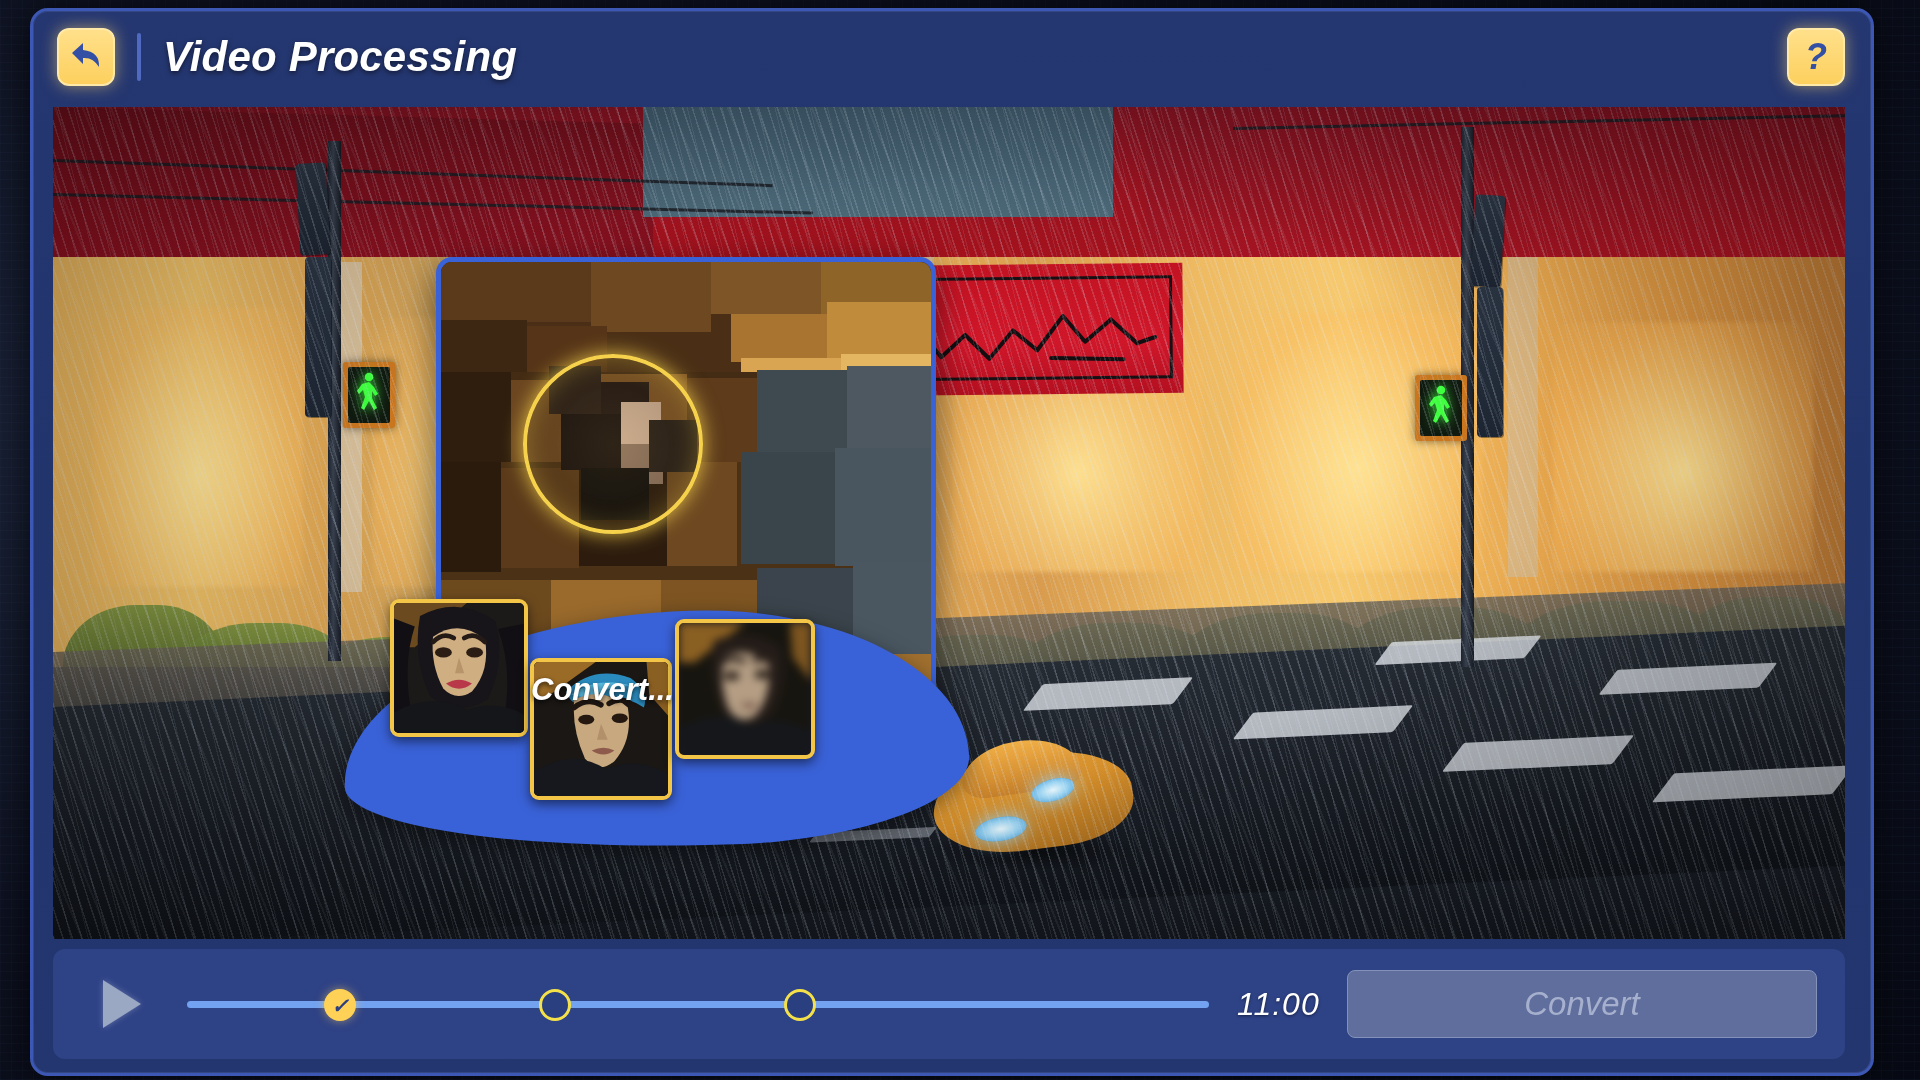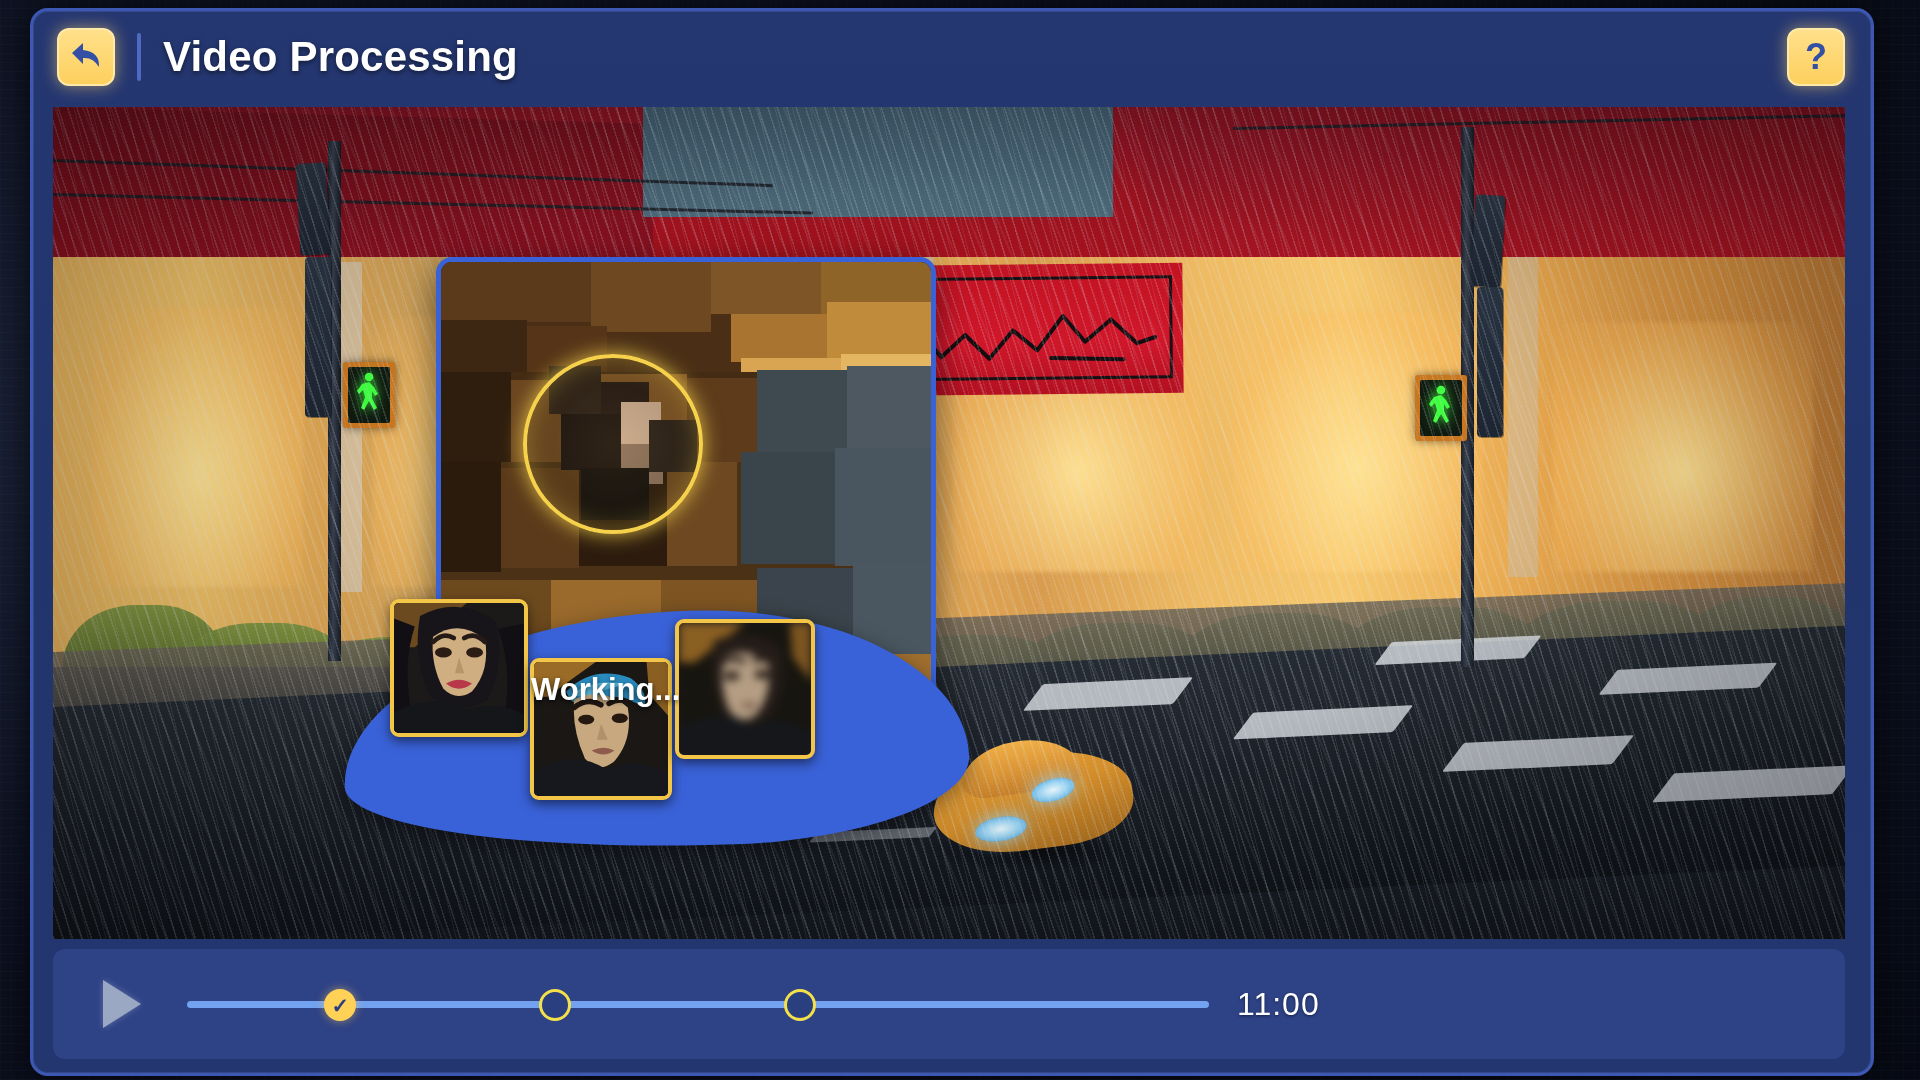--- a/index.html
+++ b/index.html
@@ -26,20 +26,21 @@
   
   #app-window {
     position: absolute;
     left: 30px; top: 8px;
     width: 1844px; height: 1068px;
     background: linear-gradient(180deg,#253771 0%, #22346c 45%, #24366f 100%);
     border-radius: 18px;
     border: 3px solid #3c57b4;
     box-shadow: 0 0 40px rgba(0,0,0,.75), inset 0 0 0 1px rgba(120,150,230,.18);
     overflow: hidden;
+    font-style: italic;
   }
 
   
   #titlebar {
     position: absolute; left: 0; top: 0;
     width: 100%; height: 92px;
     display: flex; align-items: center;
   }
   .icon-btn {
     width: 58px; height: 58px;
@@ -576,34 +577,37 @@
         <path d="M34 26 Q52 16 68 32 Q70 56 58 70 Q46 78 38 66 Q30 48 34 26 Z" fill="#b49d83"></path>
         <path d="M32 30 Q42 24 50 30" fill="none" stroke="#2a211c" stroke-width="4"></path>
         <path d="M56 29 Q66 24 72 32" fill="none" stroke="#2a211c" stroke-width="4"></path>
         <ellipse cx="40" cy="40" rx="6" ry="3.5" fill="#2a211b"></ellipse>
         <ellipse cx="63" cy="39" rx="6" ry="3.5" fill="#2a211b"></ellipse>
         <path d="M46 62 Q54 58 60 62 Q53 68 46 62 Z" fill="#7d5f52"></path>
         <path d="M0 80 Q28 62 54 78 Q78 68 100 82 V100 H0 Z" fill="#15171b"></path>
       </svg>
     </div>
 
-    <div id="working-label">Working...</div>
+    <div id="working-label">Convert...</div>
 
   </div>
 
   <div id="bottombar">
 
     <div id="play-button"></div>
 
     <div id="timeline">
       <div id="timeline-track"></div>
       <div class="marker done" style="left:15%;">
         <span style="color:#2b3f80;font-size:21px;font-weight:bold;line-height:1;">✓</span>
       </div>
       <div class="marker pending" style="left:36%;"></div>
       <div class="marker pending" style="left:60%;"></div>
     </div>
 
     <div id="time-display">11:00</div>
 
+    <div id="convert-button">
+      <span>Convert</span>
+    </div>
   </div>
 
 </div>
 
 </body></html>

